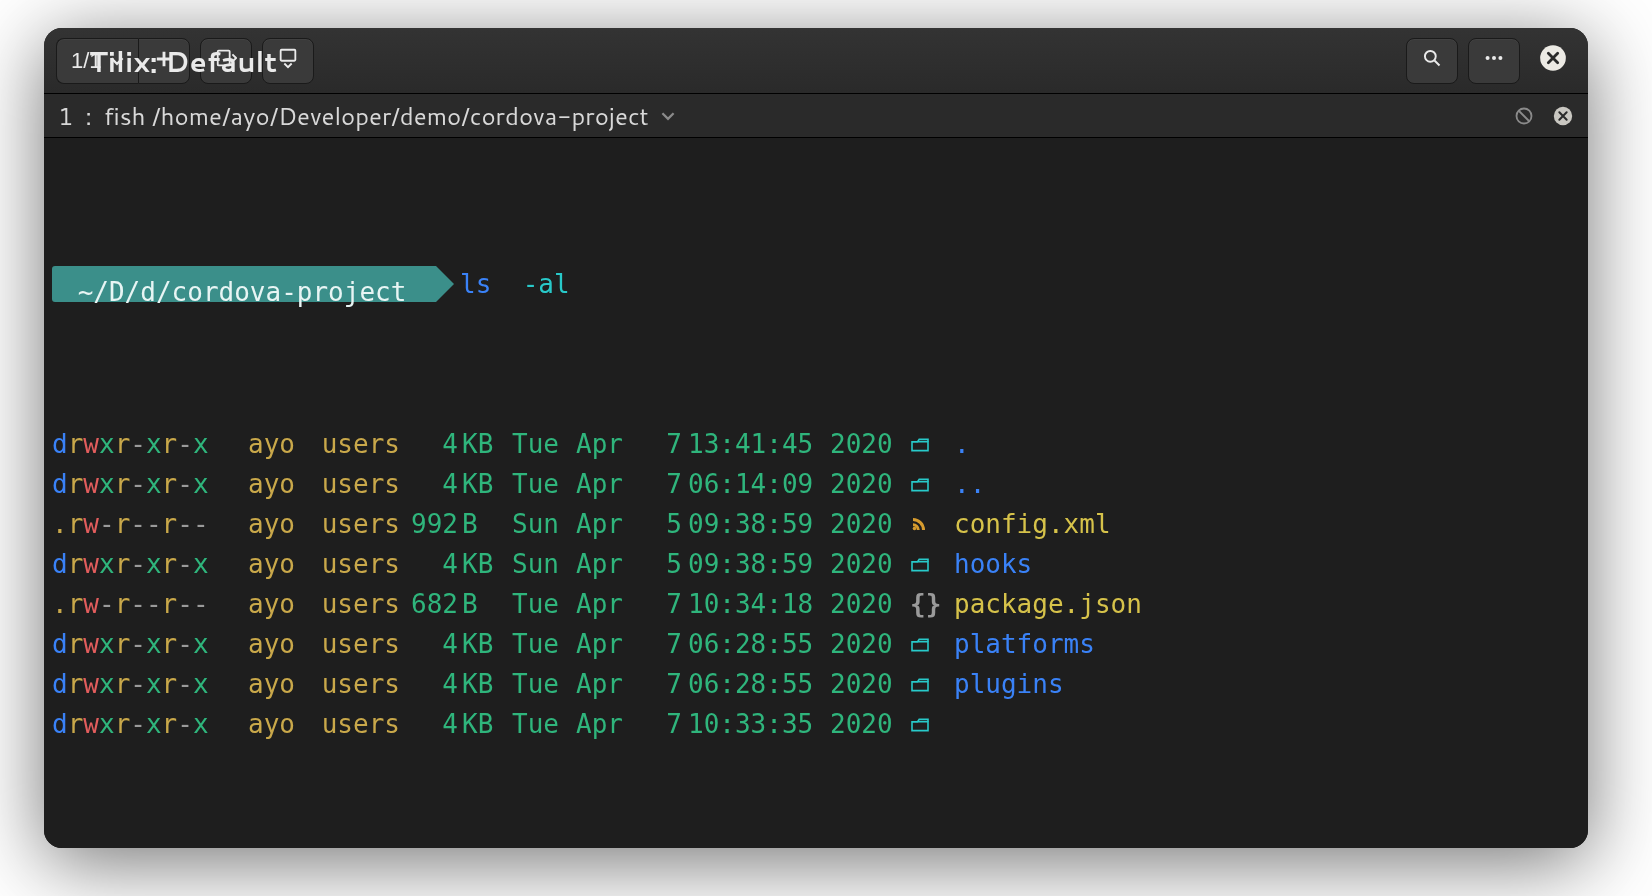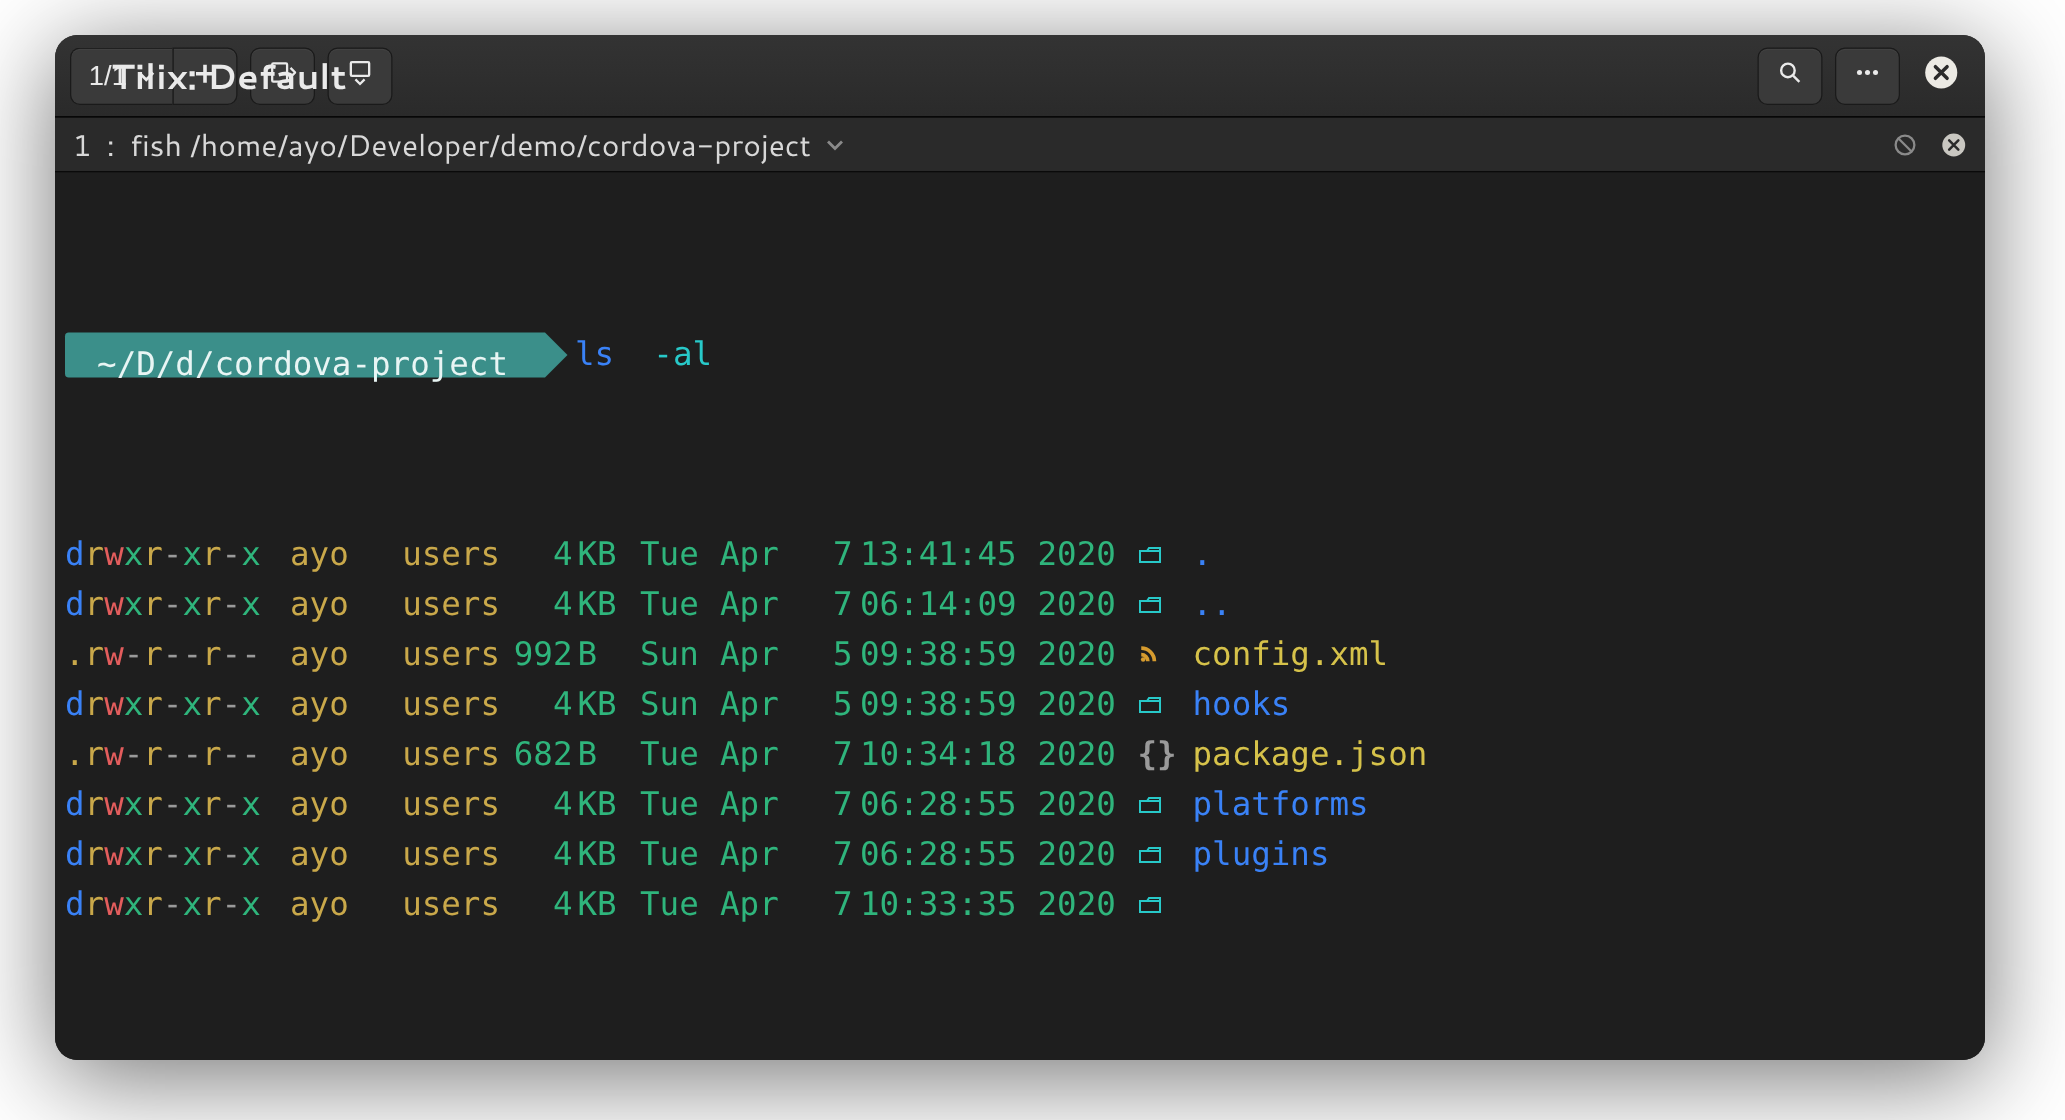--- a/index.html
+++ b/index.html
@@ -167,21 +167,21 @@
       44px    
       auto;   
     align-items: center;
     height: 40px;
   }
   .row > span { white-space: pre; }
   .sz   { text-align: right; padding-right: 4px; }
   .unit { color: var(--c-green); }
   .dow, .mon, .dayn, .time, .year { color: var(--c-green); }
   .dayn { text-align: right; padding-right: 6px; }
-  .own  { color: var(--c-gold); }
+  .own  { color: var(--c-gold); margin-left: 16px; }
   .grp  { color: var(--c-gold); text-align: right; }
   .fname.dir  { color: var(--c-blue); }
   .fname.file { color: var(--c-yellow); }
   .ico { text-align: left; }
   .ico.dir  { color: var(--c-cyan); }
   .ico.rss  { color: var(--c-orange); }
   .ico.json { color: var(--c-grey); font-weight: 700; }
 
   .perm span.d  { color: var(--c-blue); }
   .perm span.r  { color: var(--c-gold); }

